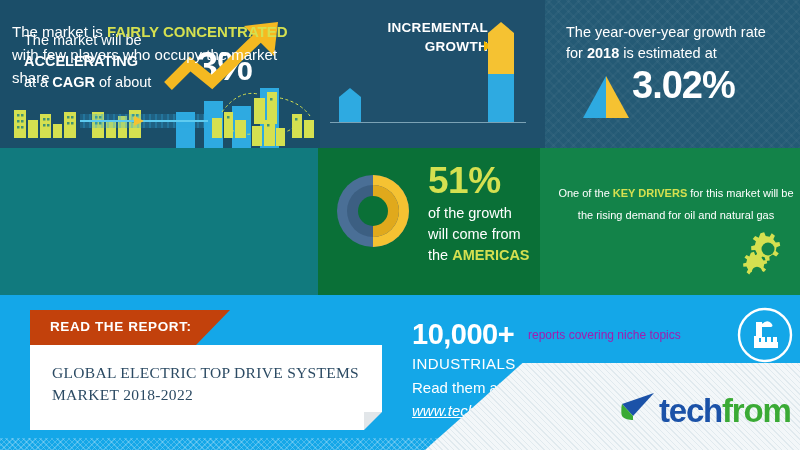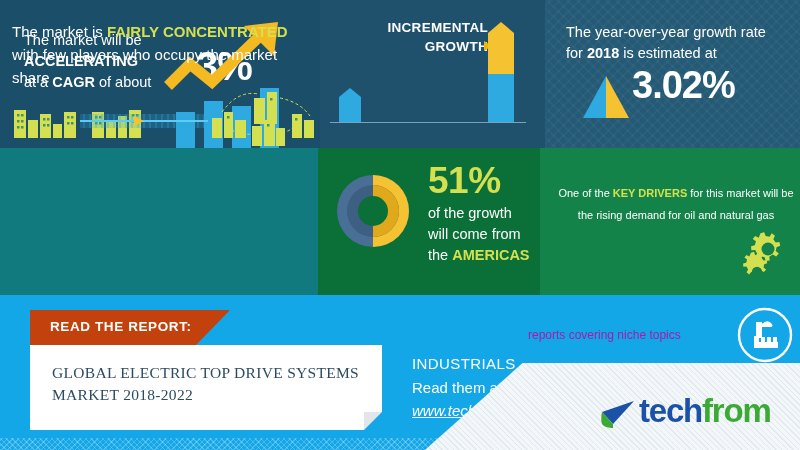--- a/index.html
+++ b/index.html
@@ -116,21 +116,21 @@
              font-style:italic; text-decoration:underline; }
 
   .factory { position:absolute; left:736px; top:306px; width:58px; height:58px; }
 
   .logo-panel { position:absolute; left:425px; top:363px; width:375px; height:87px;
                 background:#f3f7f9; clip-path:polygon(26% 0, 100% 0, 100% 100%, 0 100%); }
   .logo-tex { position:absolute; left:425px; top:363px; width:375px; height:87px;
               clip-path:polygon(26% 0, 100% 0, 100% 100%, 0 100%);
               background-image:
                 repeating-linear-gradient(45deg, rgba(150,180,195,0.20) 0 1px, rgba(0,0,0,0) 1px 4px); }
-  .logo-wrap { position:absolute; left:600px; top:392px; display:flex; align-items:flex-end; }
+  .logo-wrap { position:absolute; left:620px; top:392px; display:flex; align-items:flex-start; }
   .logo-mark { width:36px; height:30px; margin-right:3px; }
   .logo-tech { color:#1b52a8; font-size:33px; font-weight:700; letter-spacing:-1.2px; }
   .logo-navio { color:#3aaa35; font-size:33px; font-weight:700; letter-spacing:-1.2px; }
 </style>
 </head>
 <body>
 
 <div class="infographic">
 
   <div class="row1">
@@ -320,20 +320,21 @@
     <span>READ THE REPORT:</span>
   </div>
   <div class="report-card">
     <div class="title">
       <span>GLOBAL ELECTRIC TOP DRIVE SYSTEMS</span>
       <span>MARKET 2018-2022</span>
     </div>
     <div class="fold"></div>
   </div>
 
+  <div class="kcount">10,000+</div>
   <div class="kcount-sub">reports covering niche topics</div>
   <div class="industrials">INDUSTRIALS</div>
   <div class="readat">Read them at:</div>
   <a class="weblink" href="#">www.technavio.com</a>
 
   <svg class="factory" viewBox="0 0 58 58">
     <circle cx="29" cy="29" r="26" fill="none" stroke="#ffffff" stroke-width="2.4"></circle>
     <rect x="18" y="36" width="24" height="6" fill="#ffffff"></rect>
     <rect x="18" y="30" width="5" height="7" fill="#ffffff"></rect>
     <rect x="25" y="31" width="4" height="6" fill="#ffffff"></rect>

